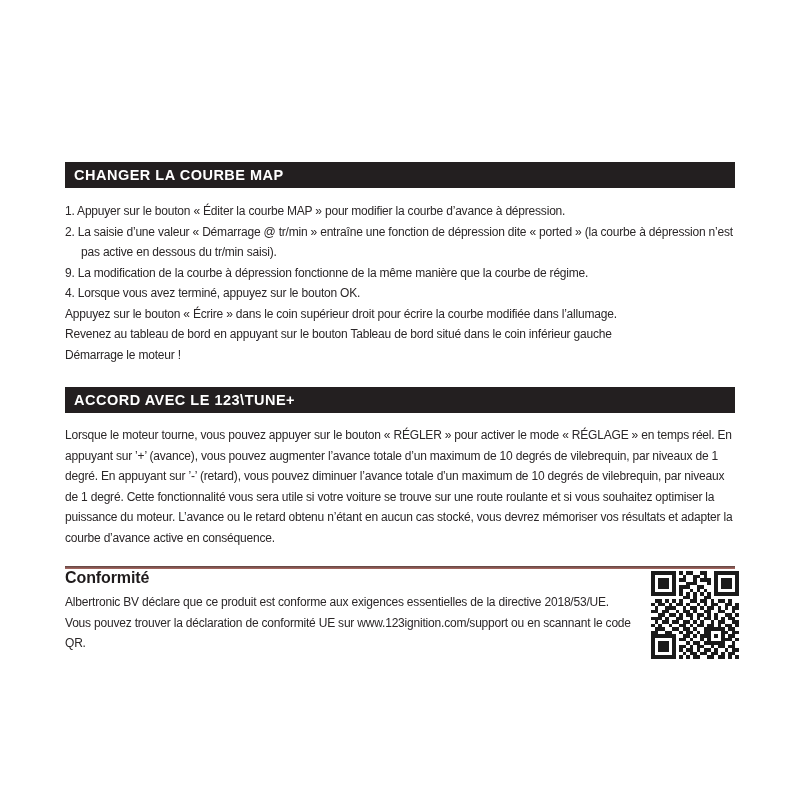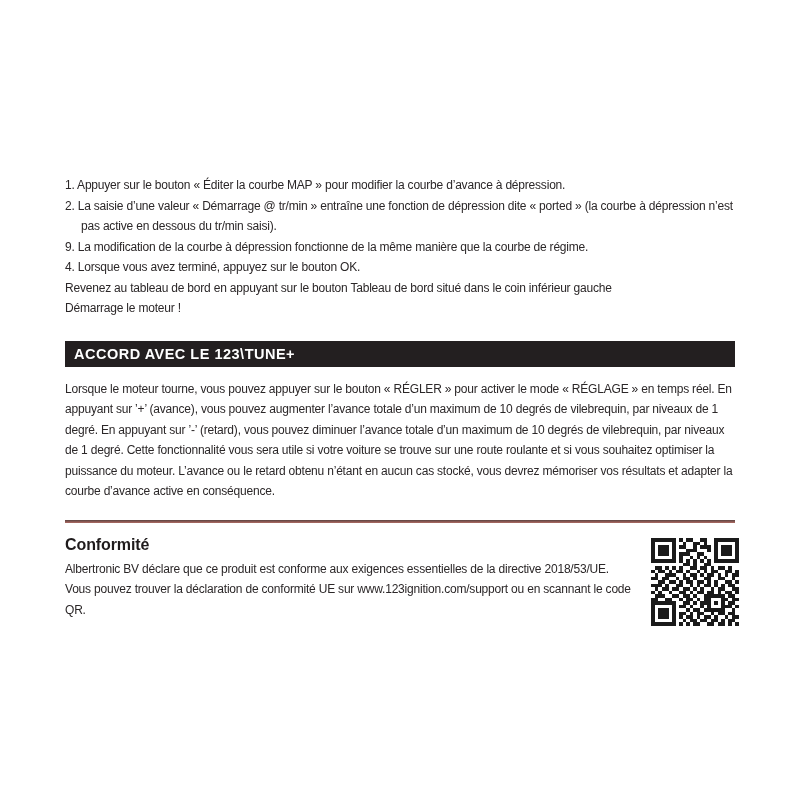--- a/index.html
+++ b/index.html
@@ -42,21 +42,21 @@
   .step{
     padding-left:16px;
     text-indent:-16px;
   }
   .tuning-paragraph{margin-top:12px;}
   .conformity{margin-top:18px;}
   .rule{
     height:3px;
     background:linear-gradient(180deg, var(--rule_dark) 0%, var(--rule_light) 85%);
   }
-  .conformity-row{position:relative;margin-top:13px;}
+  .conformity-row{position:relative;}
   .conformity-heading{
     font-size:16px;
     font-weight:bold;
     letter-spacing:-.1px;
     color:#1f1b1c;
     margin-bottom:5px;
   }
   .conformity-body{width:572px;}
   .qr{
     position:absolute;
@@ -65,25 +65,29 @@
     width:88px;
     height:88px;
   }
 </style>
 </head>
 <body>
 
 <div class="page">
 
   <section>
+    <div class="section-bar">
+      <span>CHANGER LA COURBE MAP</span>
+    </div>
     <div class="steps body-text">
       <p class="step">1. Appuyer sur le bouton « Éditer la courbe MAP » pour modifier la courbe d’avance à dépression.</p>
       <p class="step">2. La saisie d’une valeur « Démarrage @ tr/min » entraîne une fonction de dépression dite « ported » (la courbe à dépression n’est pas active en dessous du tr/min saisi).</p>
       <p class="step">9. La modification de la courbe à dépression fonctionne de la même manière que la courbe de régime.</p>
       <p class="step">4. Lorsque vous avez terminé, appuyez sur le bouton OK.</p>
+      <p>Appuyez sur le bouton « Écrire » dans le coin supérieur droit pour écrire la courbe modifiée dans l’allumage.</p>
       <p>Revenez au tableau de bord en appuyant sur le bouton Tableau de bord situé dans le coin inférieur gauche</p>
       <p>Démarrage le moteur !</p>
     </div>
   </section>
 
   <section>
     <div class="section-bar bar-2">
       <span>ACCORD AVEC LE 123\TUNE+</span>
     </div>
     <p class="body-text tuning-paragraph">Lorsque le moteur tourne, vous pouvez appuyer sur le bouton « RÉGLER » pour activer le mode « RÉGLAGE » en temps réel. En appuyant sur ’+’ (avance), vous pouvez augmenter l’avance totale d’un maximum de 10 degrés de vilebrequin, par niveaux de 1 degré. En appuyant sur ’-’ (retard), vous pouvez diminuer l’avance totale d’un maximum de 10 degrés de vilebrequin, par niveaux de 1 degré. Cette fonctionnalité vous sera utile si votre voiture se trouve sur une route roulante et si vous souhaitez optimiser la puissance du moteur. L’avance ou le retard obtenu n’étant en aucun cas stocké, vous devrez mémoriser vos résultats et adapter la courbe d’avance active en conséquence.</p>

